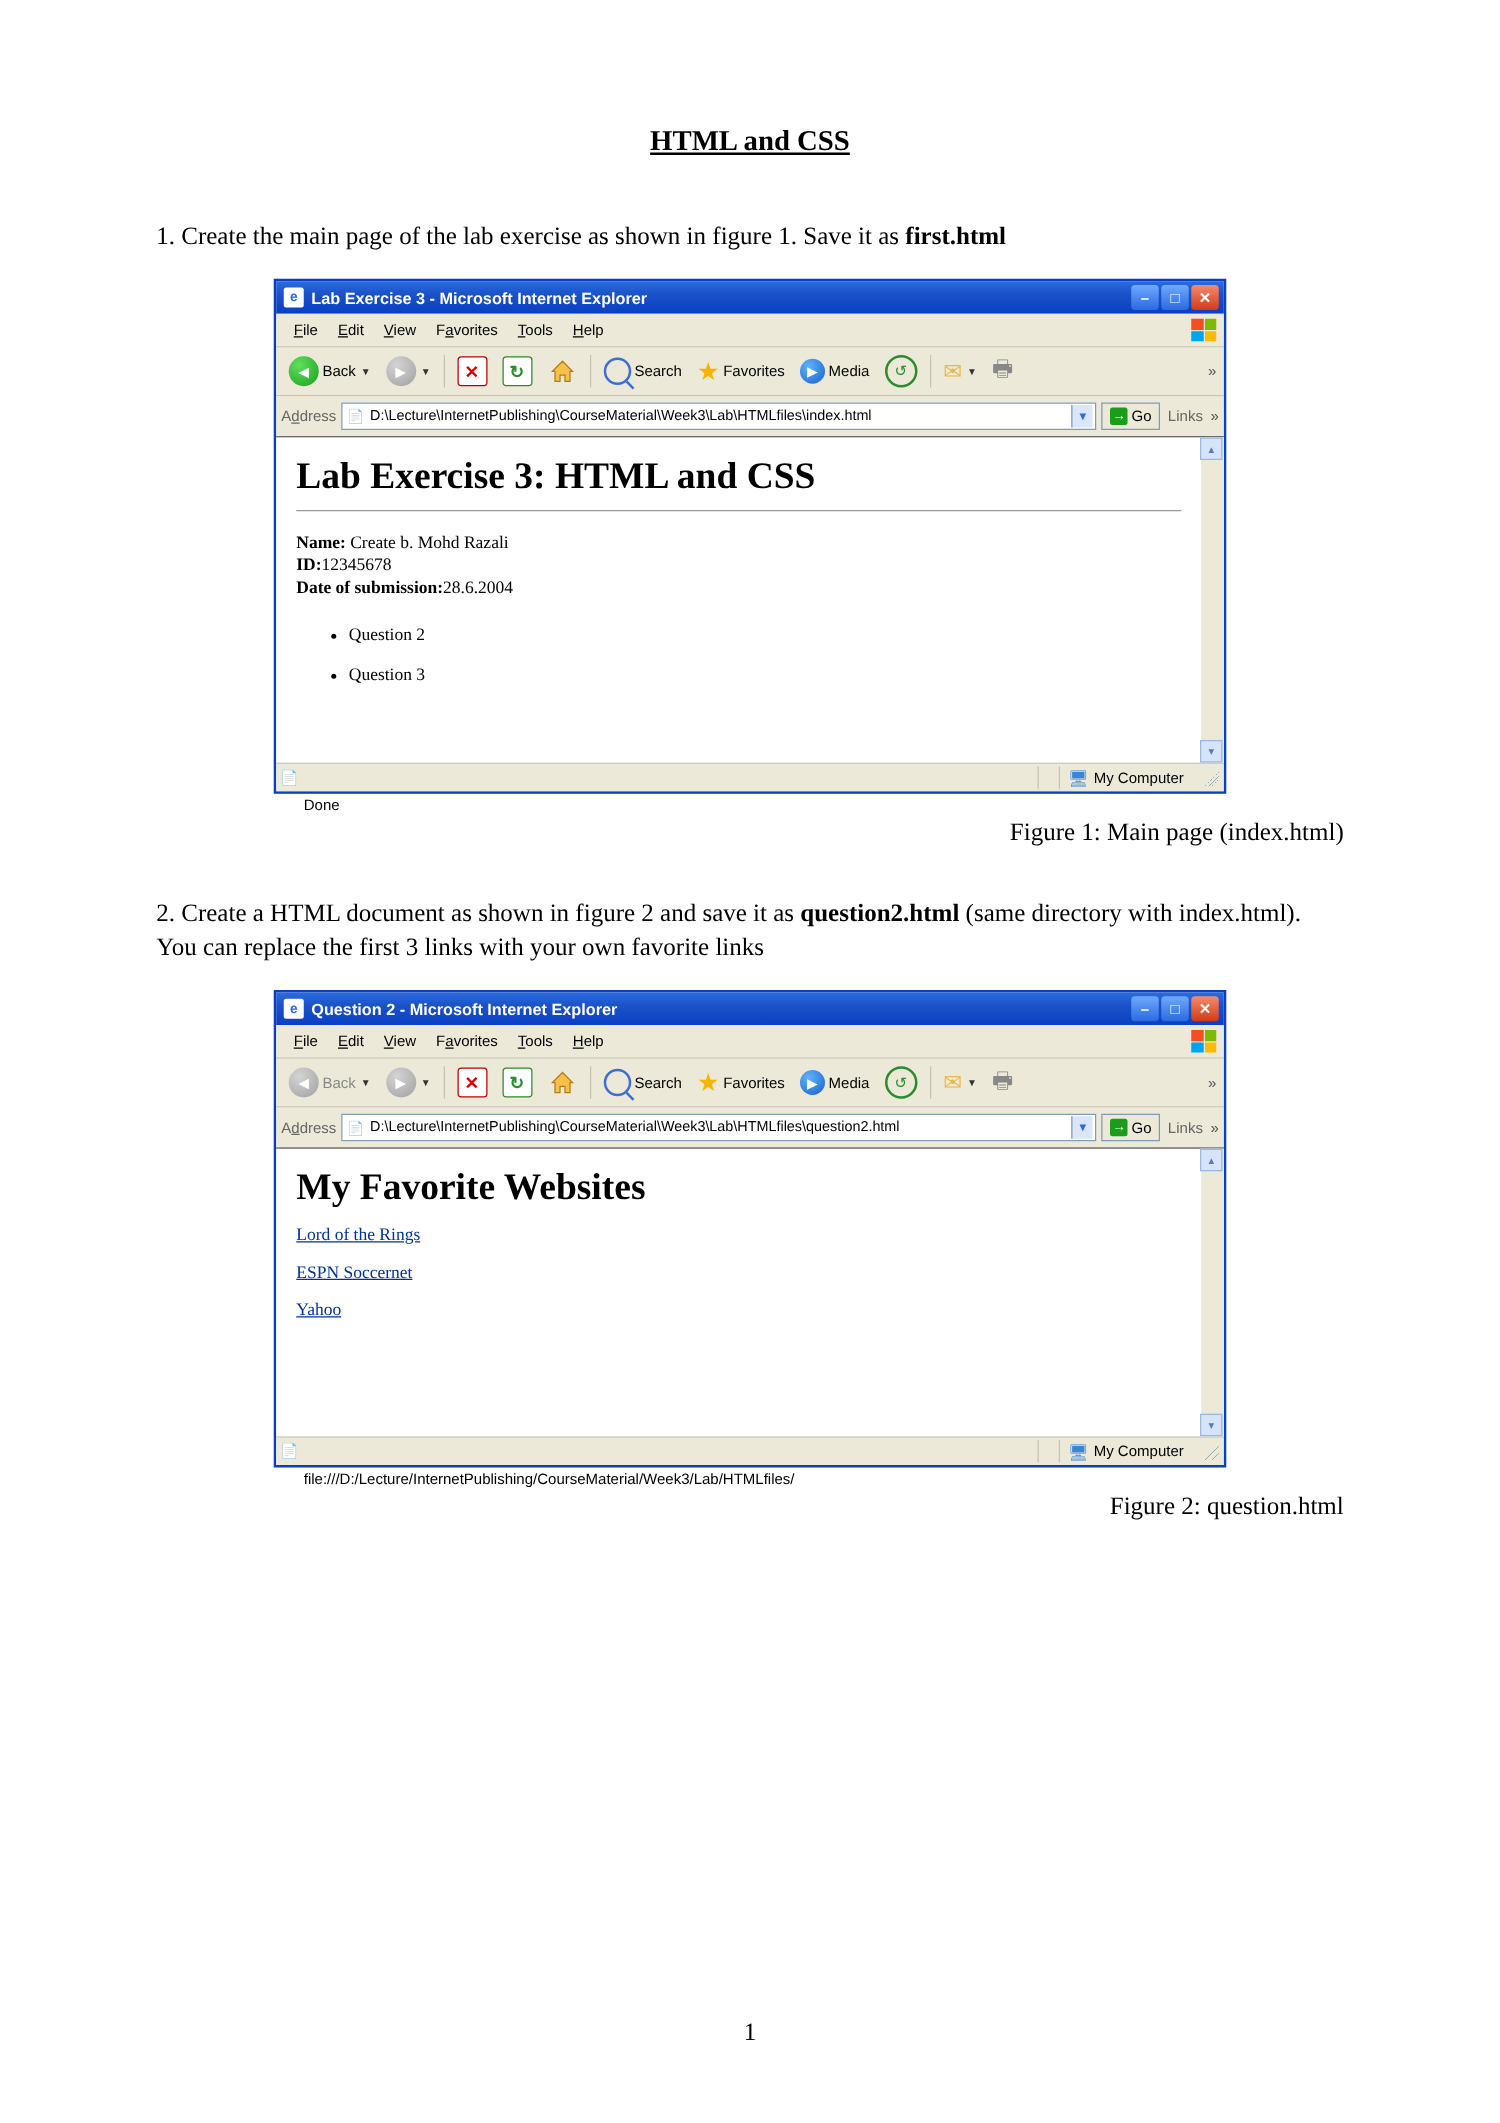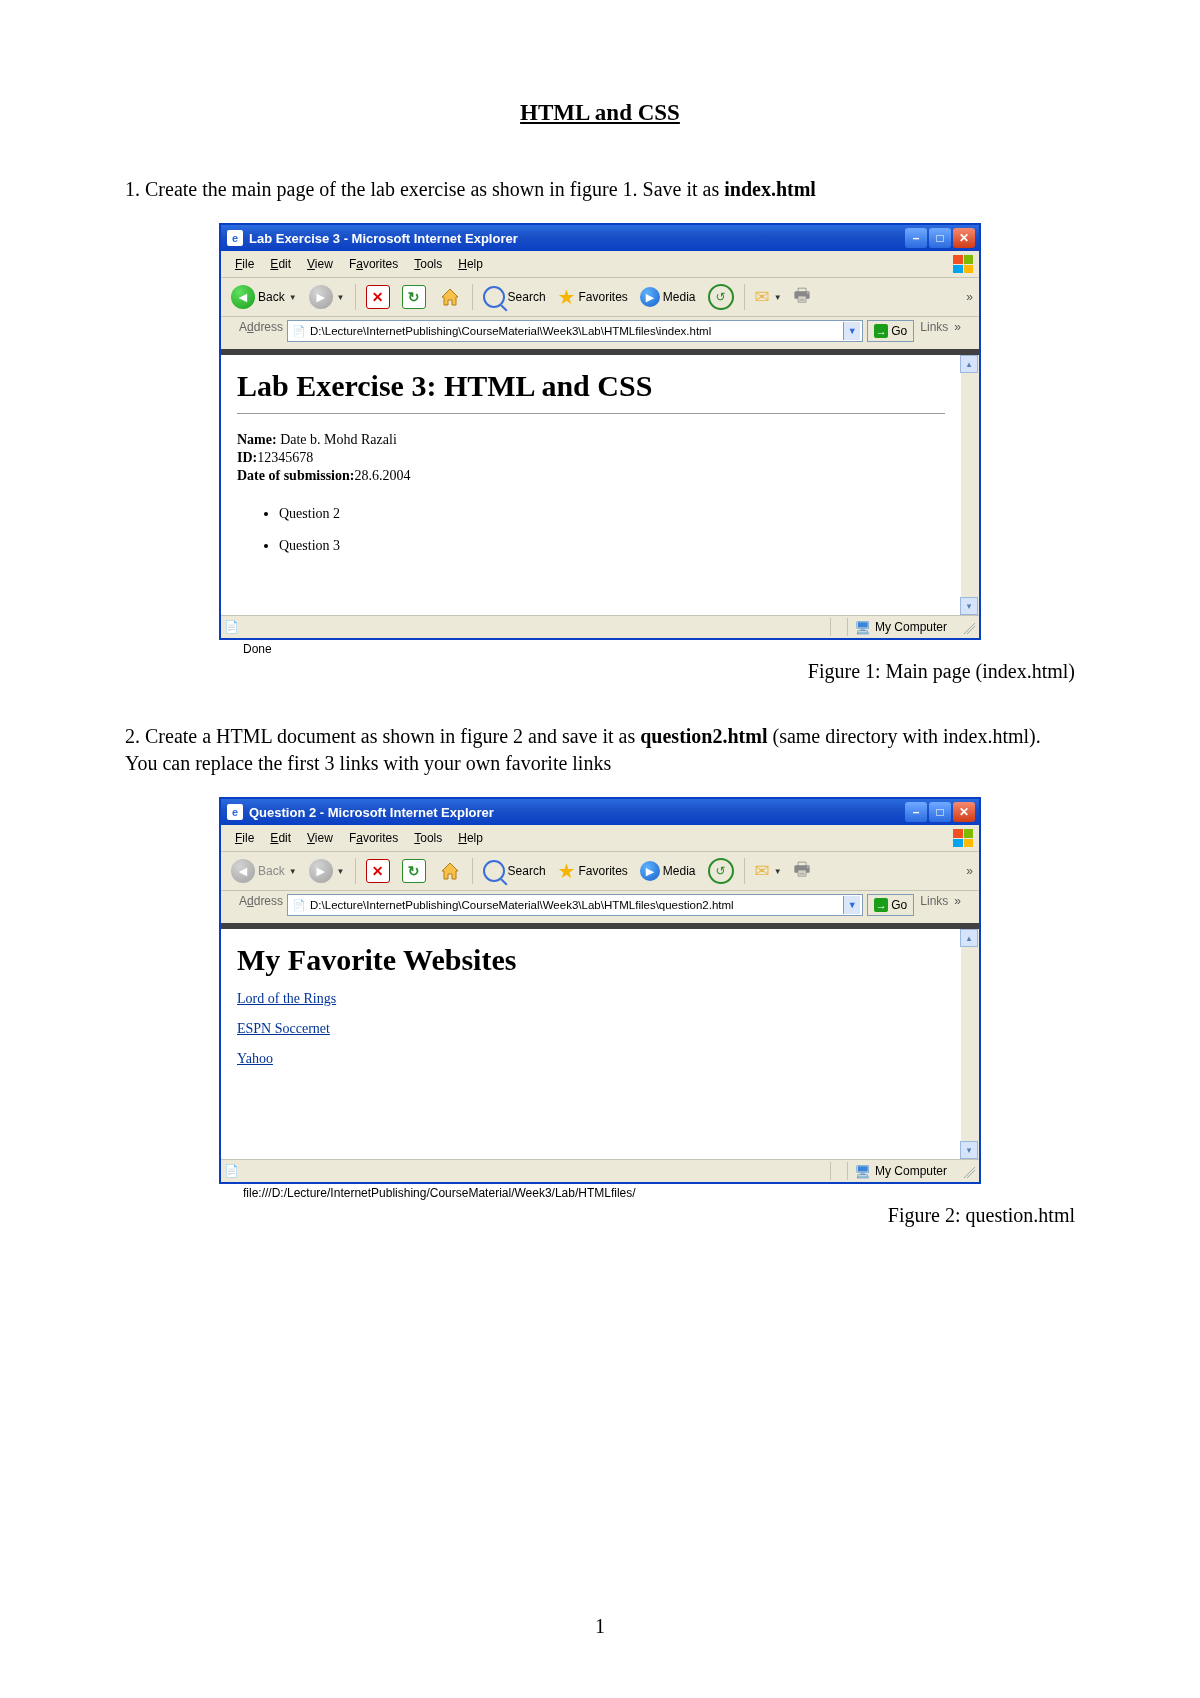--- a/index.html
+++ b/index.html
@@ -137,24 +137,24 @@
   .ico-search::after{content:"";position:absolute;width:8px;height:2px;background:#3a6fd8;transform:rotate(45deg);bottom:-3px;right:-5px;}
   .ico-star { color:#f7b500;font-size:20px; }
   .ico-media-circle{ width:20px;height:20px;border-radius:50%;background:radial-gradient(circle at 35% 30%,#5fb3ff,#1560c8);display:flex;align-items:center;justify-content:center;color:#fff;font-size:11px;}
   .ico-history{ width:22px;height:22px;border-radius:50%;border:2px solid #2a8c2a;display:flex;align-items:center;justify-content:center;color:#2a8c2a;font-size:12px;}
   .ico-mail{ color:#e9b84a;font-size:18px;}
   .ico-print{ color:#888;font-size:18px;}
   .dropdown-caret{ font-size:8px;color:#333;margin-left:1px;}
   .chev-right::before{content:"»";font-size:12px;color:#555;}
 
   .ie-addressbar {
-    display: flex; 
-    padding: 3px 18px; gap: 4px;
+    display: flex; align-items: center;
+    padding: 3px 4px; gap: 4px;
     background: #ece9d8;
-    border-bottom: 6px solid #404040;
+    border-bottom: 1px solid #404040;
     height: 26px;
   }
   .ie-addressbar .addr-label { font-size: 12px; color:#666; }
   .ie-addressbar .addr-label u { text-decoration: underline; }
   .addr-input {
     flex: 1; height: 20px; background:#fff; border:1px solid #7f9db9;
     display:flex;align-items:center;padding:0 2px 0 4px;font-size:11.5px;
     overflow:hidden;white-space:nowrap;
   }
   .addr-input .page-icon{width:14px;height:14px;margin-right:4px;display:flex;align-items:center;justify-content:center;color:#2a6be0;font-size:11px;}
@@ -212,21 +212,21 @@
   .comp-icon{color:#3a85d8;font-size:13px;}
 </style>
 </head>
 <body>
 
 <div class="page">
 
   <div class="doc-title">HTML and CSS</div>
 
   <p class="instruction">
-    <span>1. Create the main page of the lab exercise as shown in figure 1. Save it as </span><span class="bold">index.html</span>
+    <span>1. Create the main page of the lab exercise as shown in figure 1. Save it as </span><span class="bold">first.html</span>
   </p>
 
   <div class="ie-window">
     <div class="ie-titlebar">
       <span class="app-icon">e</span>
       <span class="title-text">Lab Exercise 3 - Microsoft Internet Explorer</span>
       <span class="caption-btn btn-min">–</span>
       <span class="caption-btn btn-max">□</span>
       <span class="caption-btn btn-close">✕</span>
     </div>
@@ -312,21 +312,21 @@
       </span>
       <span class="links-label">Links</span>
       <span class="chev-right"></span>
     </div>
 
     <div class="ie-content content-a">
       <span class="scroll-up">▴</span>
       <span class="scroll-down">▾</span>
       <h1 class="big">Lab Exercise 3: HTML and CSS</h1>
       <hr>
-      <div class="kv"><b>Name:</b><span> Date b. Mohd Razali</span></div>
+      <div class="kv"><b>Name:</b><span> Create b. Mohd Razali</span></div>
       <div class="kv"><b>ID:</b><span>12345678</span></div>
       <div class="kv"><b>Date of submission:</b><span>28.6.2004</span></div>
       <ul>
         <li>Question 2</li>
         <li>Question 3</li>
       </ul>
     </div>
 
     <div class="ie-statusbar">
       <span class="status-icon">📄</span>

